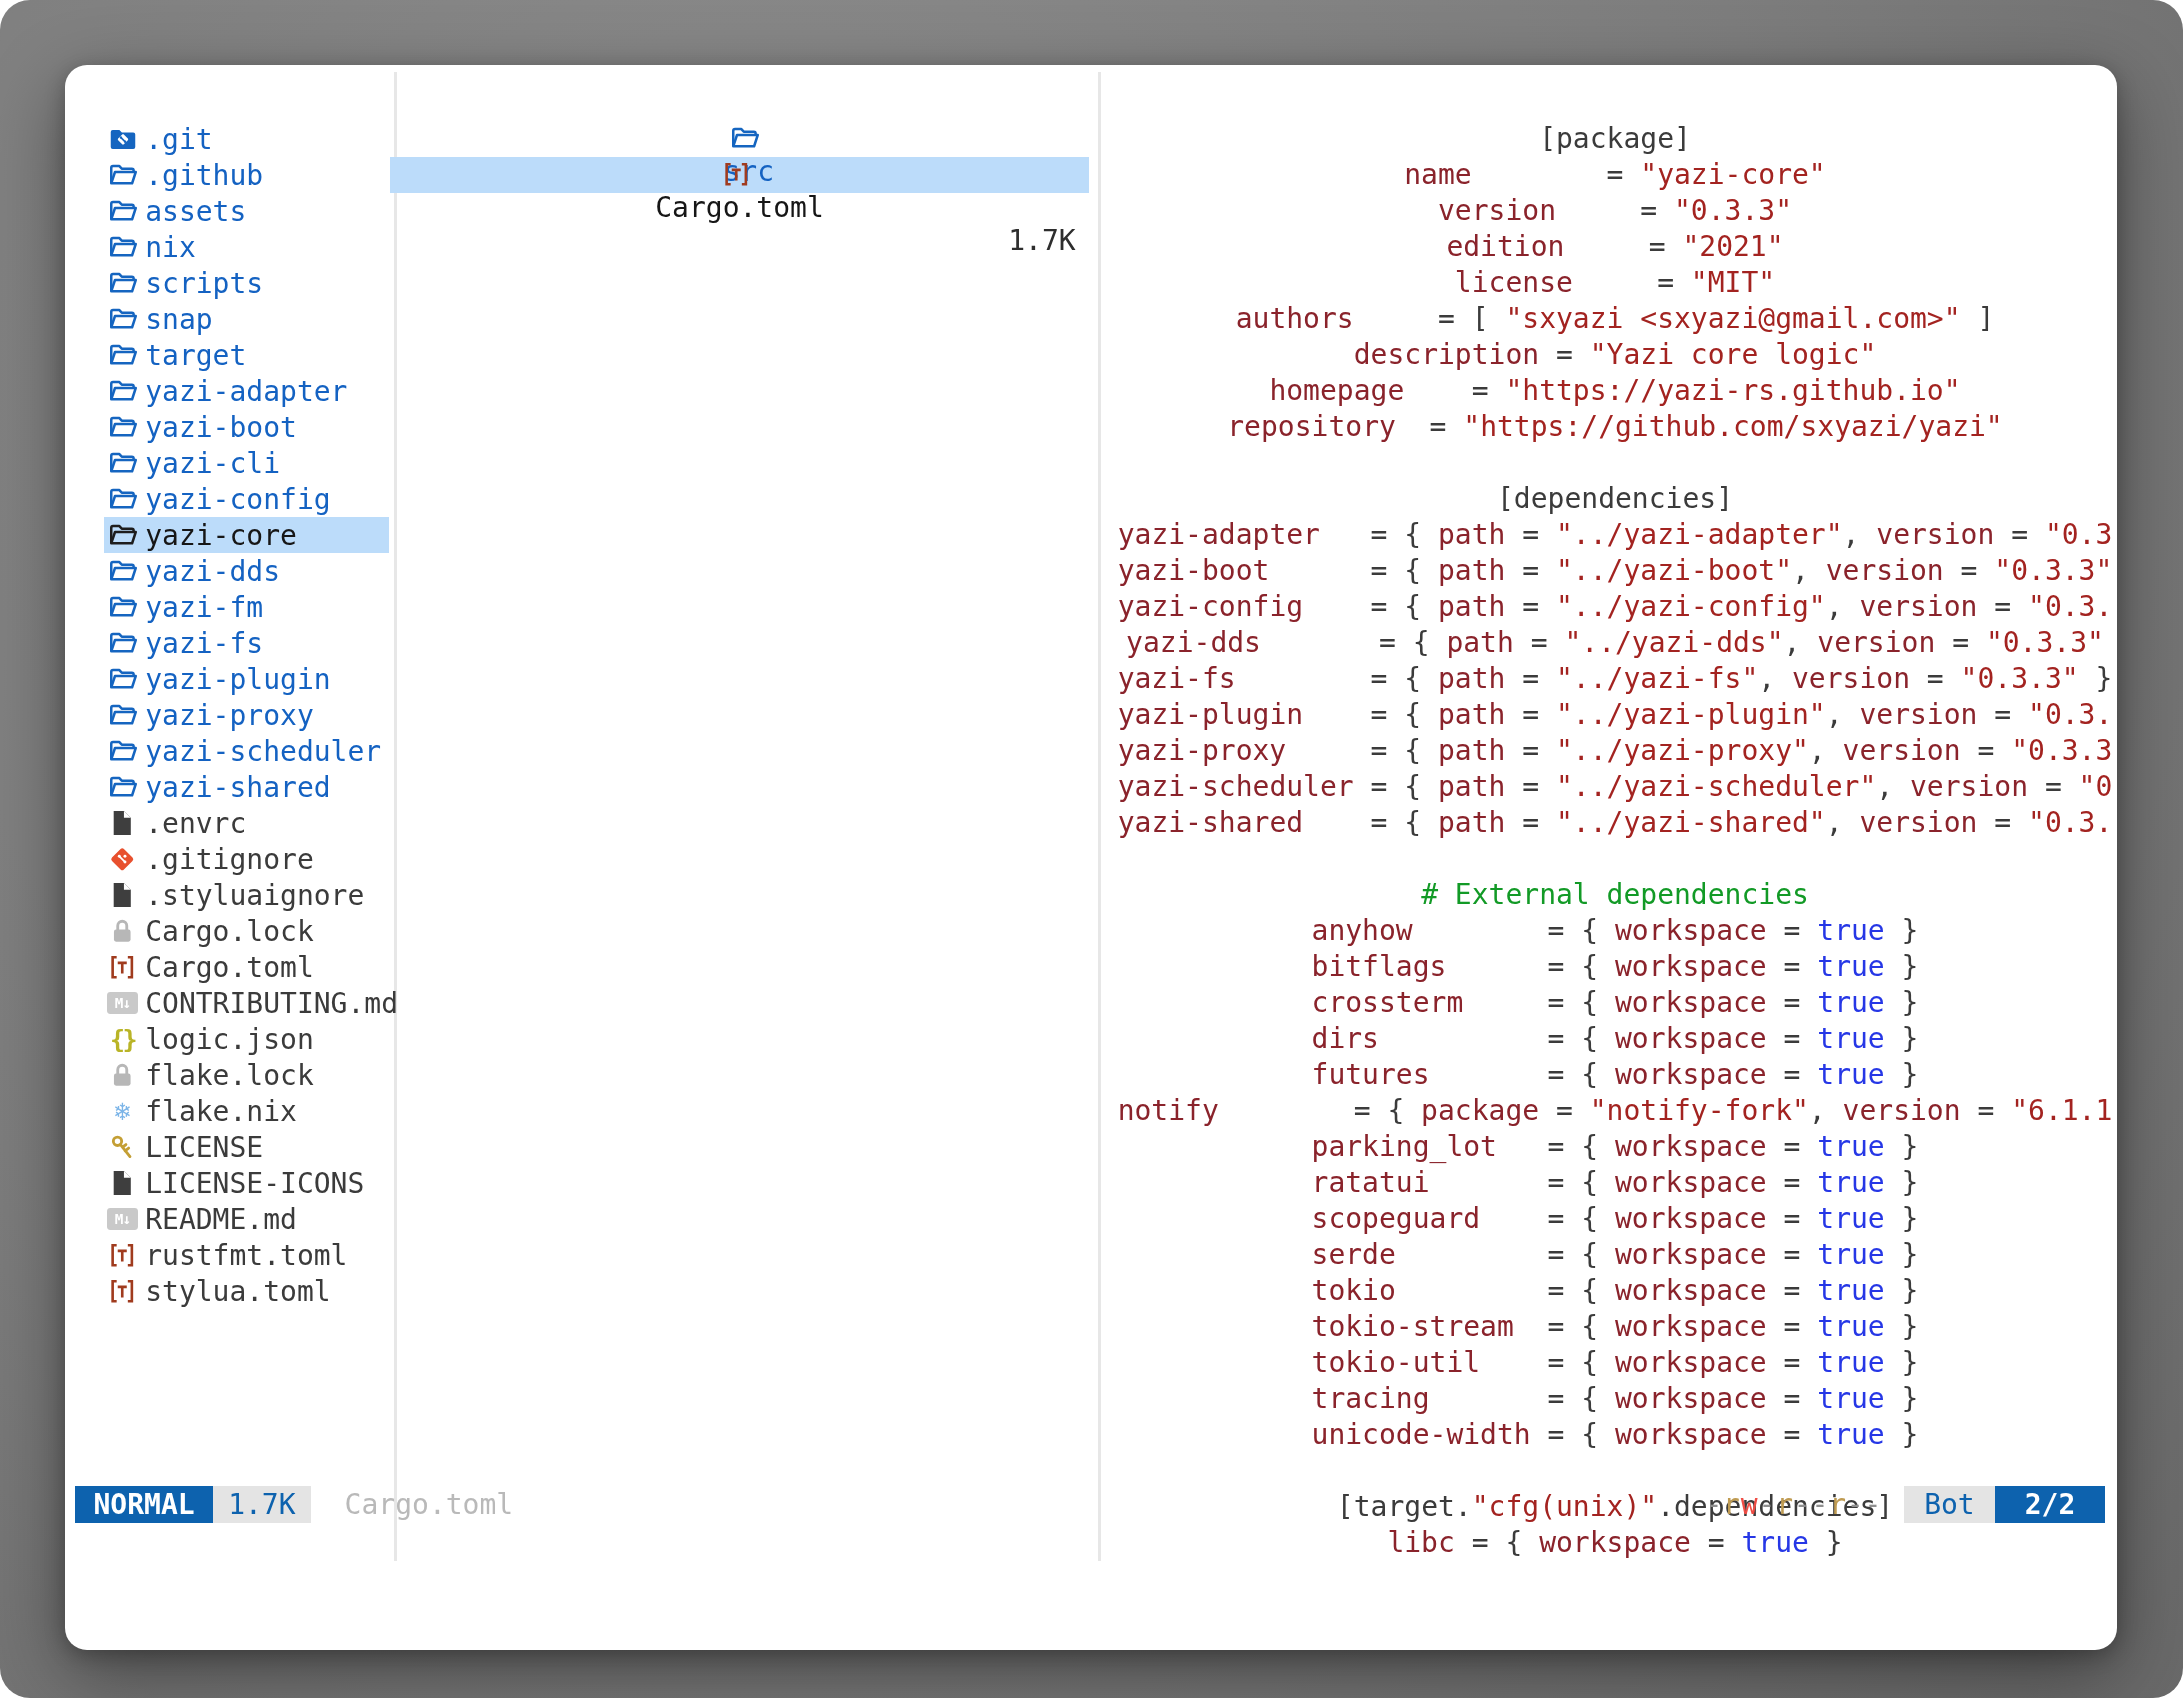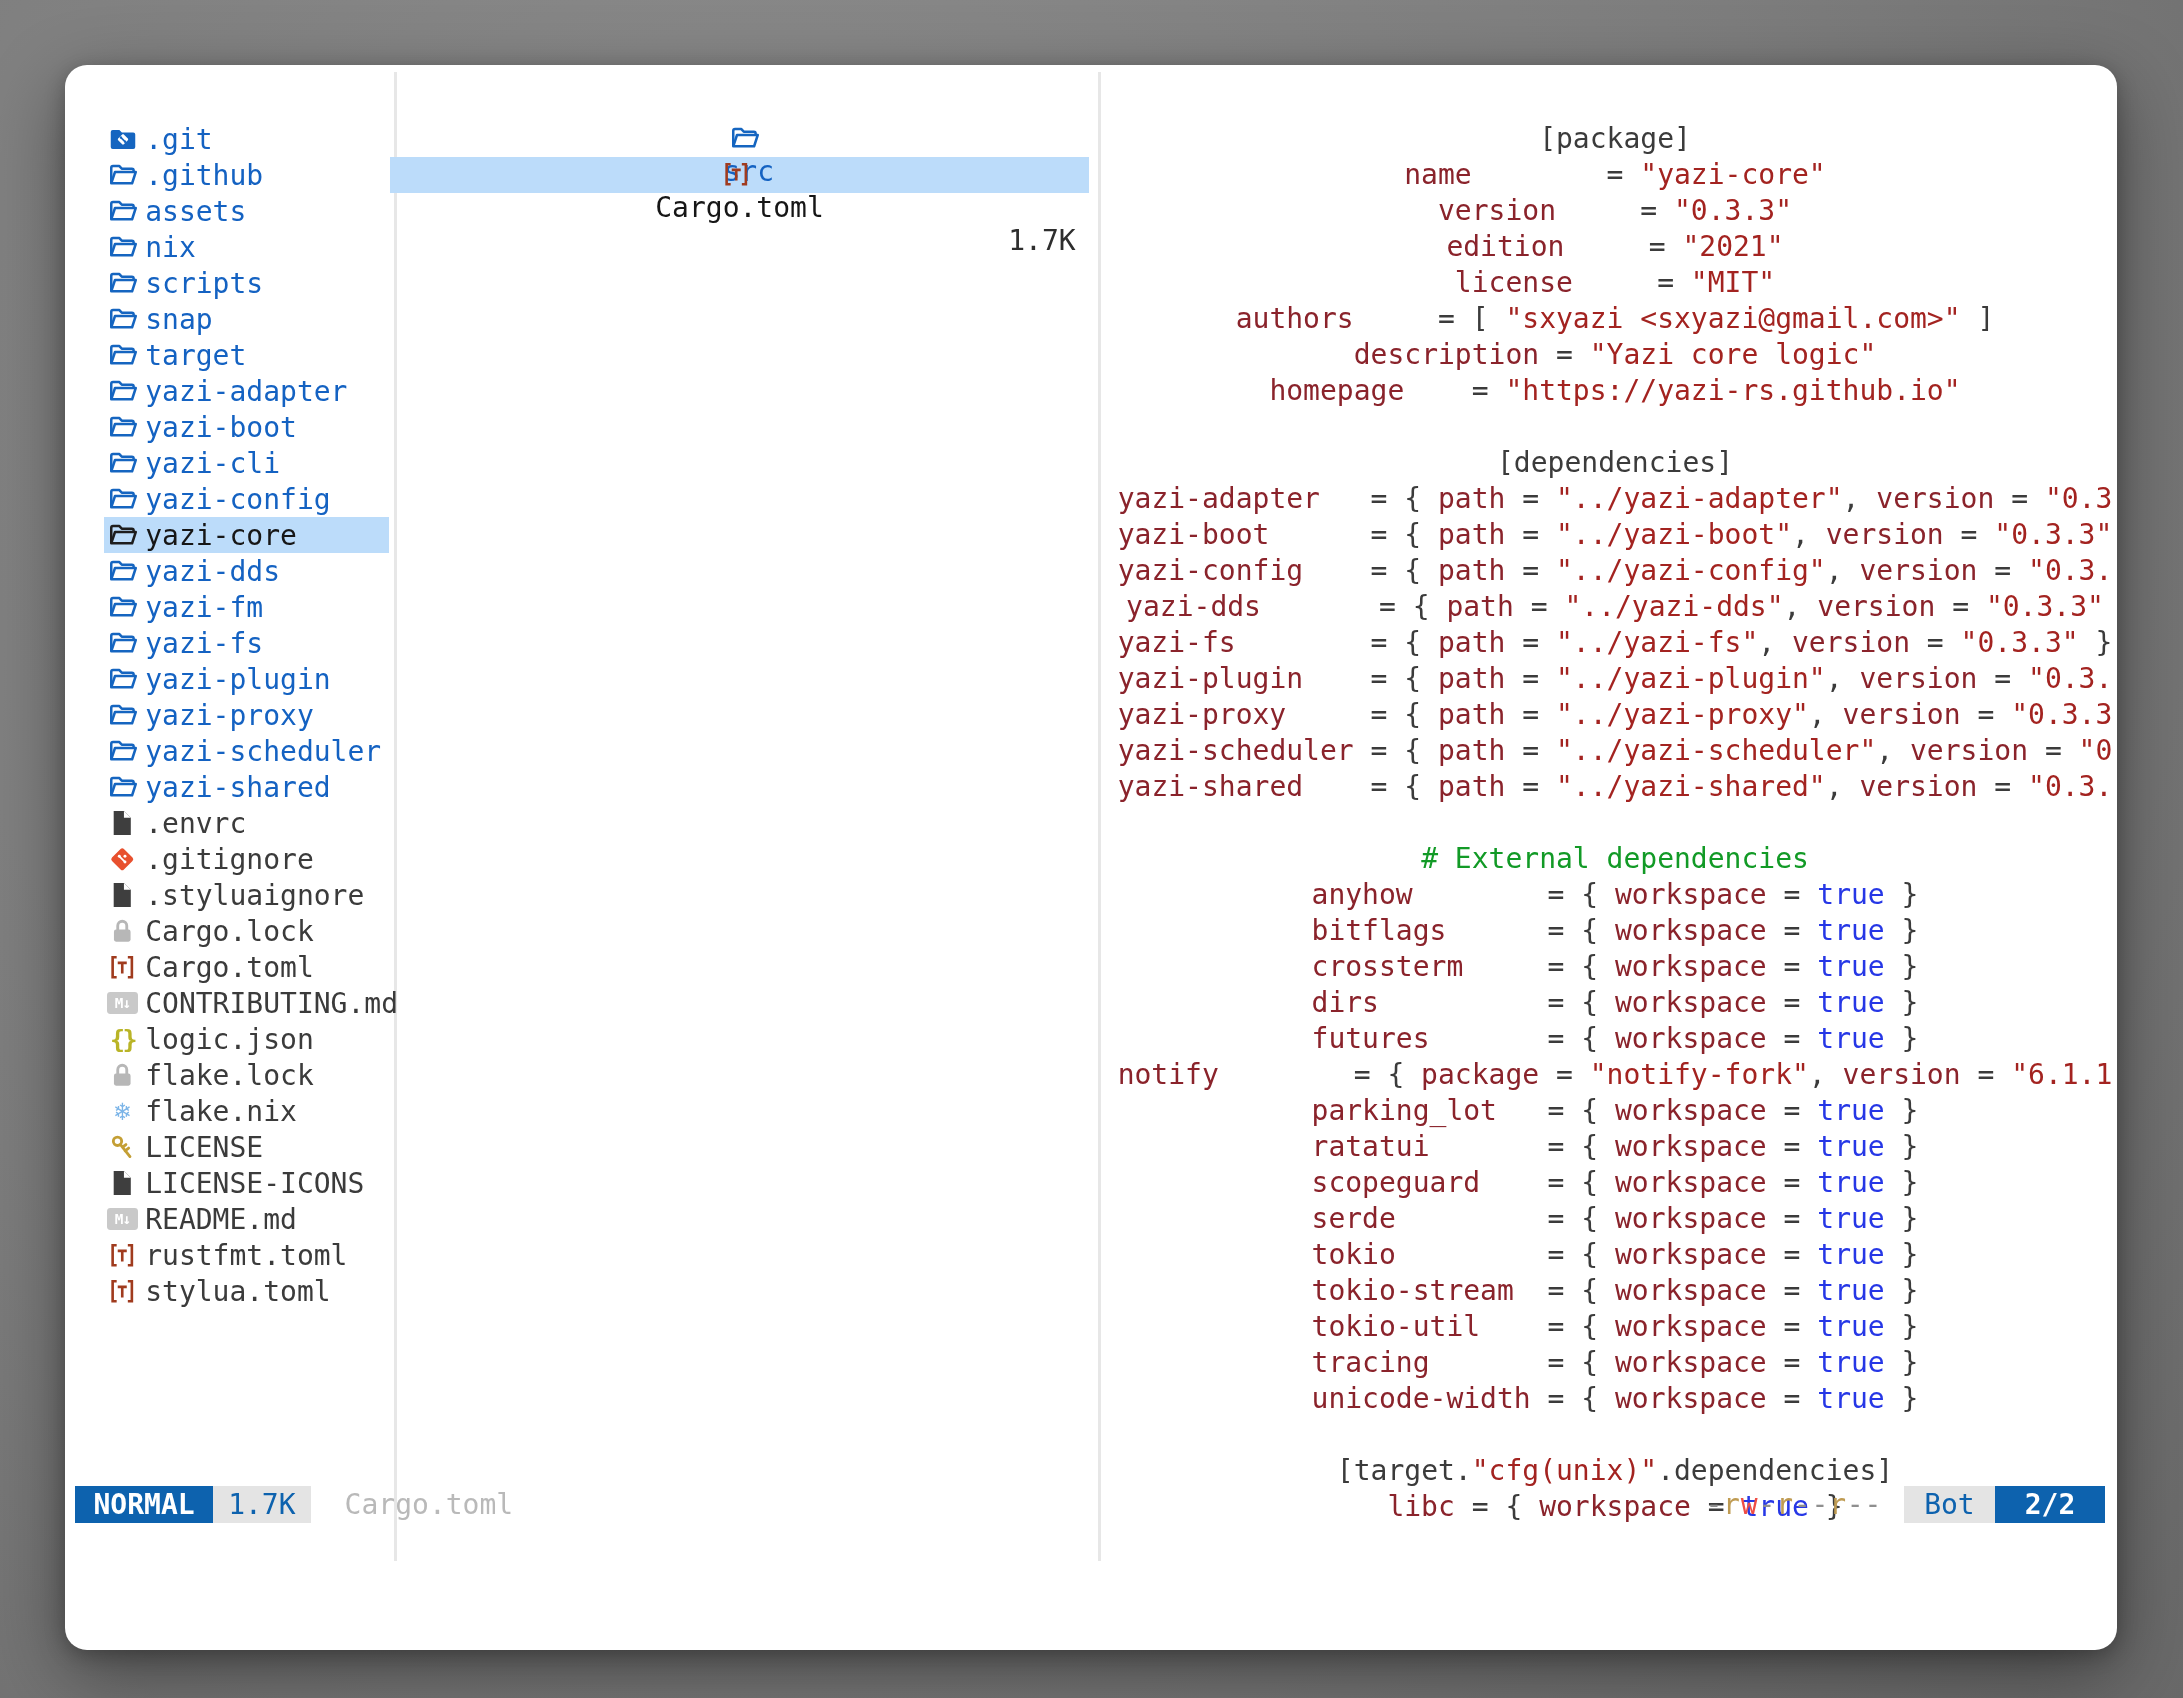--- a/index.html
+++ b/index.html
@@ -2,21 +2,21 @@
 <html style="--accent: #0d62ae; --link: #1462c2; --selbg: #bcdcfa; --marker: #44a04a; --key: #8a232b; --str: #a32320; --bool: #2637e6; --com: #129a26; --pun: #3b3b3b;font-size:13.4px"><head>
 <meta charset="utf-8">
 <style>
   :root{
     --accent:#0d62ae; --link:#1462c2; --selbg:#bcdcfa; --marker:#44a04a;
     --key:#8a232b; --str:#a32320; --bool:#2637e6; --com:#129a26; --pun:#3b3b3b;
   }
   *{box-sizing:border-box;margin:0;padding:0}
   body{margin:0;font-family:"DejaVu Sans Mono","Liberation Mono",monospace;}
   .stage{position:relative;width:2183px;height:1698px;overflow:hidden;
-    background:radial-gradient(circle at 35% 25%, #8d8d8d 0%, #7d7d7d 55%, #696969 100%);}
+    background:radial-gradient(circle at 35% 25%, #8d8d8d 0%, #7d7d7d 55%, #696969 100%);border-radius:30px;}
   .window{position:absolute;left:65px;top:65px;width:2052px;height:1585px;background:#ffffff;
     border-radius:22px;box-shadow:0 23.5px 76px rgba(0,0,0,.42), 0 5px 20px rgba(0,0,0,.25);overflow:hidden;}
   .vsep{position:absolute;top:6.7px;width:2.5px;height:1489px;background:#e7e7e7;}
   .vsep.s1{left:329px}
   .vsep.s2{left:1033px}
 
   .pane{position:absolute;top:56px;font-size:28px;}
   .sidebar{left:39px;width:285px;}
   .middle{left:325px;width:699px;}
   .preview{left:1050px;width:1000px;overflow:hidden;text-align:center;}
@@ -214,20 +214,21 @@
       </div>
     <div class="pane preview" id="preview">
         <div class="cl"><span class="tk-sec">[package]</span></div>
         <div class="cl"><span class="tk-key">name        </span><span class="tk-pun">= </span><span class="tk-str">"yazi-core"</span></div>
         <div class="cl"><span class="tk-key">version     </span><span class="tk-pun">= </span><span class="tk-str">"0.3.3"</span></div>
         <div class="cl"><span class="tk-key">edition     </span><span class="tk-pun">= </span><span class="tk-str">"2021"</span></div>
         <div class="cl"><span class="tk-key">license     </span><span class="tk-pun">= </span><span class="tk-str">"MIT"</span></div>
         <div class="cl"><span class="tk-key">authors     </span><span class="tk-pun">= [ </span><span class="tk-str">"sxyazi &lt;sxyazi@gmail.com&gt;"</span><span class="tk-pun"> ]</span></div>
         <div class="cl"><span class="tk-key">description </span><span class="tk-pun">= </span><span class="tk-str">"Yazi core logic"</span></div>
         <div class="cl"><span class="tk-key">homepage    </span><span class="tk-pun">= </span><span class="tk-str">"https://yazi-rs.github.io"</span></div>
+        <div class="cl"><span class="tk-key">repository  </span><span class="tk-pun">= </span><span class="tk-str">"https://github.com/sxyazi/yazi"</span></div>
         <div class="cl">&nbsp;</div>
         <div class="cl"><span class="tk-sec">[dependencies]</span></div>
         <div class="cl"><span class="tk-key">yazi-adapter   </span><span class="tk-pun">= { </span><span class="tk-key">path</span><span class="tk-pun"> = </span><span class="tk-str">"../yazi-adapter"</span><span class="tk-pun">, </span><span class="tk-key">version</span><span class="tk-pun"> = </span><span class="tk-str">"0.3</span></div>
         <div class="cl"><span class="tk-key">yazi-boot      </span><span class="tk-pun">= { </span><span class="tk-key">path</span><span class="tk-pun"> = </span><span class="tk-str">"../yazi-boot"</span><span class="tk-pun">, </span><span class="tk-key">version</span><span class="tk-pun"> = </span><span class="tk-str">"0.3.3"</span></div>
         <div class="cl"><span class="tk-key">yazi-config    </span><span class="tk-pun">= { </span><span class="tk-key">path</span><span class="tk-pun"> = </span><span class="tk-str">"../yazi-config"</span><span class="tk-pun">, </span><span class="tk-key">version</span><span class="tk-pun"> = </span><span class="tk-str">"0.3.</span></div>
         <div class="cl"><span class="tk-key">yazi-dds       </span><span class="tk-pun">= { </span><span class="tk-key">path</span><span class="tk-pun"> = </span><span class="tk-str">"../yazi-dds"</span><span class="tk-pun">, </span><span class="tk-key">version</span><span class="tk-pun"> = </span><span class="tk-str">"0.3.3"</span></div>
         <div class="cl"><span class="tk-key">yazi-fs        </span><span class="tk-pun">= { </span><span class="tk-key">path</span><span class="tk-pun"> = </span><span class="tk-str">"../yazi-fs"</span><span class="tk-pun">, </span><span class="tk-key">version</span><span class="tk-pun"> = </span><span class="tk-str">"0.3.3"</span><span class="tk-pun"> }</span></div>
         <div class="cl"><span class="tk-key">yazi-plugin    </span><span class="tk-pun">= { </span><span class="tk-key">path</span><span class="tk-pun"> = </span><span class="tk-str">"../yazi-plugin"</span><span class="tk-pun">, </span><span class="tk-key">version</span><span class="tk-pun"> = </span><span class="tk-str">"0.3.</span></div>
         <div class="cl"><span class="tk-key">yazi-proxy     </span><span class="tk-pun">= { </span><span class="tk-key">path</span><span class="tk-pun"> = </span><span class="tk-str">"../yazi-proxy"</span><span class="tk-pun">, </span><span class="tk-key">version</span><span class="tk-pun"> = </span><span class="tk-str">"0.3.3</span></div>
         <div class="cl"><span class="tk-key">yazi-scheduler </span><span class="tk-pun">= { </span><span class="tk-key">path</span><span class="tk-pun"> = </span><span class="tk-str">"../yazi-scheduler"</span><span class="tk-pun">, </span><span class="tk-key">version</span><span class="tk-pun"> = </span><span class="tk-str">"0</span></div>

